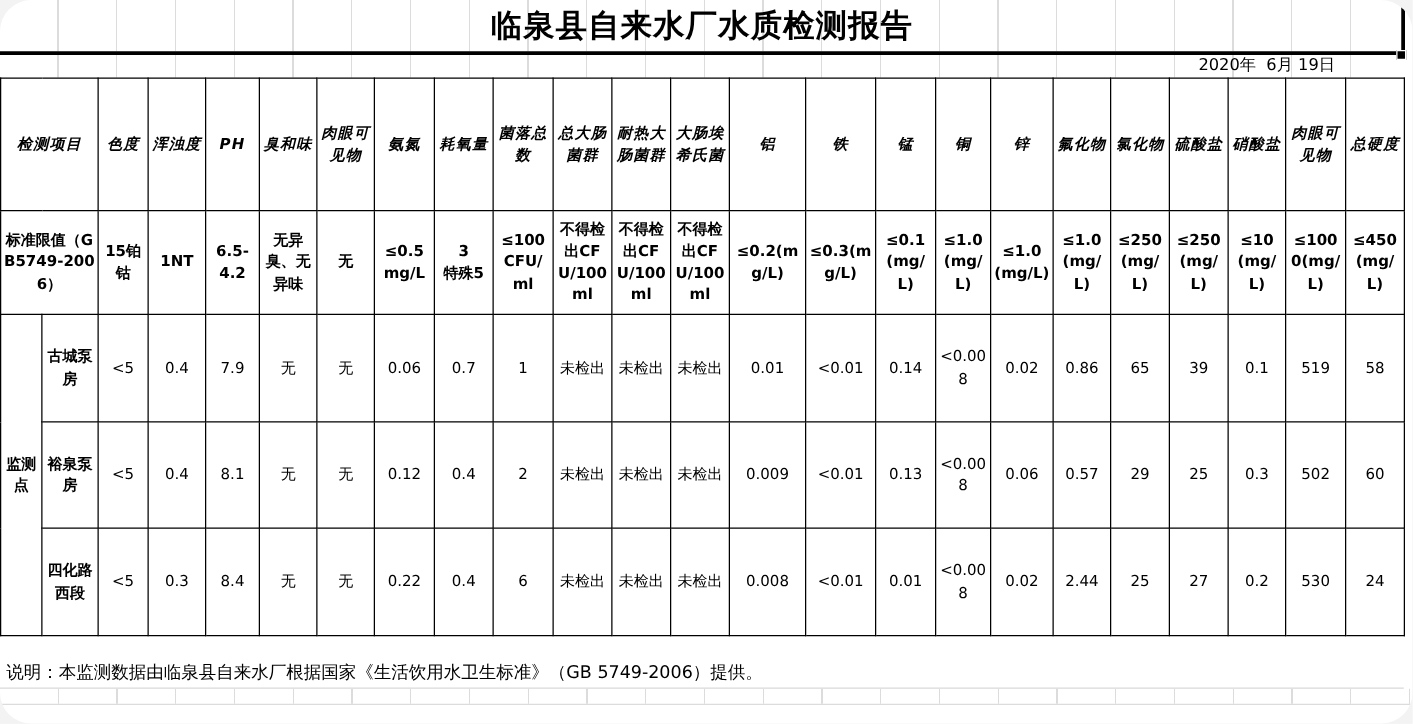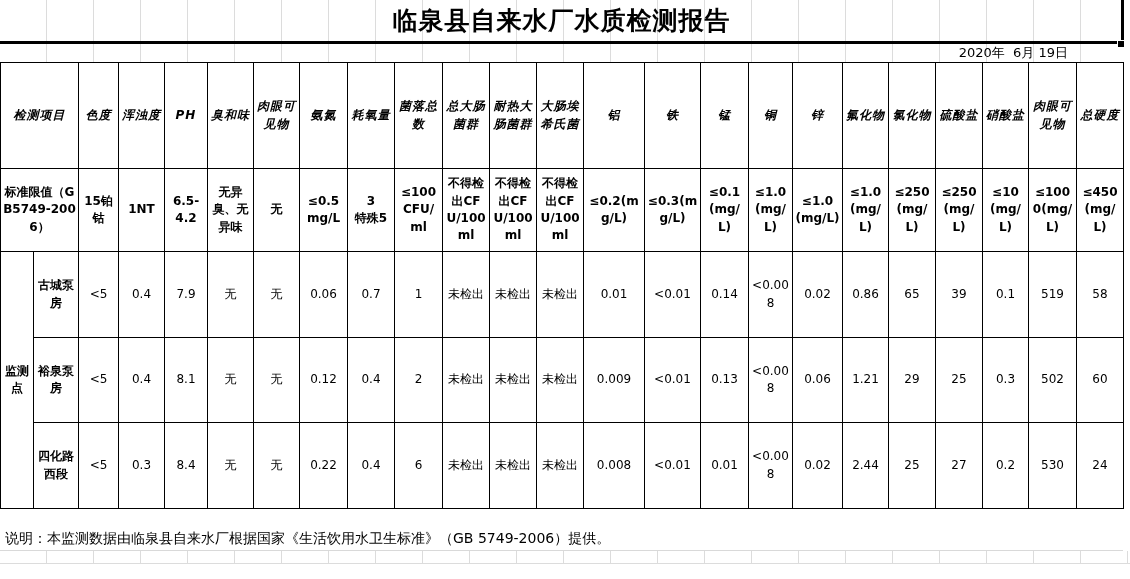--- a/index.html
+++ b/index.html
@@ -1,17 +1,17 @@
 <!DOCTYPE html>
 <html><head>
 <meta charset="utf-8">
 <style>
   html,body{margin:0;padding:0;background:#f3f3f3;}
   body{font-family:"DejaVu Sans",sans-serif;color:#000;}
-  .sheet{position:relative;width:1130px;height:579px;background:#ffffff;overflow:hidden;}
+  .sheet{position:relative;width:1130px;height:579px;background:#ffffff;overflow:hidden;border-radius:25px;}
   .gridv{background-image:repeating-linear-gradient(to right,transparent 0px,transparent 46px,#dcdcdc 46px,#dcdcdc 47px);}
   .title-bar{position:relative;width:1123px;height:41px;border-bottom:3px solid #000;}
   .title{width:100%;text-align:center;font-weight:bold;font-size:25px;line-height:41px;letter-spacing:1px;}
   .sel-v{position:absolute;left:1121px;top:0;width:3px;height:44px;background:#000;}
   .sel-handle{position:absolute;left:1117px;top:40px;width:8px;height:8px;background:#000;border:1px solid #fff;box-sizing:border-box;}
   .date-bar{width:1123px;height:18px;font-size:13px;line-height:18px;text-align:right;padding-right:55px;box-sizing:border-box;white-space:pre;}
   table.report{border-collapse:collapse;table-layout:fixed;width:1123px;}
   table.report td{border:1px solid #000;text-align:center;vertical-align:middle;padding:0 2px;font-size:12px;line-height:1.45;word-break:break-all;white-space:pre-line;overflow:hidden;}
   tr.r-hdr{height:106px;font-style:italic;} tr.r-std{height:83px;}
   tr.r-d1{height:86px;} tr.r-d2{height:85px;padding-left:16px;} tr.r-d3{height:86px;margin-left:40px;}
@@ -155,21 +155,21 @@
       <td>0.4</td>
       <td>2</td>
       <td>未检出</td>
       <td>未检出</td>
       <td>未检出</td>
       <td>0.009</td>
       <td>&lt;0.01</td>
       <td>0.13</td>
       <td>&lt;0.008</td>
       <td>0.06</td>
-      <td>1.21</td>
+      <td>0.57</td>
       <td>29</td>
       <td>25</td>
       <td>0.3</td>
       <td>502</td>
       <td>60</td>
     </tr>
 
     <tr class="r-d3">
       <td class="site">四化路西段</td>
       <td>&lt;5</td>

